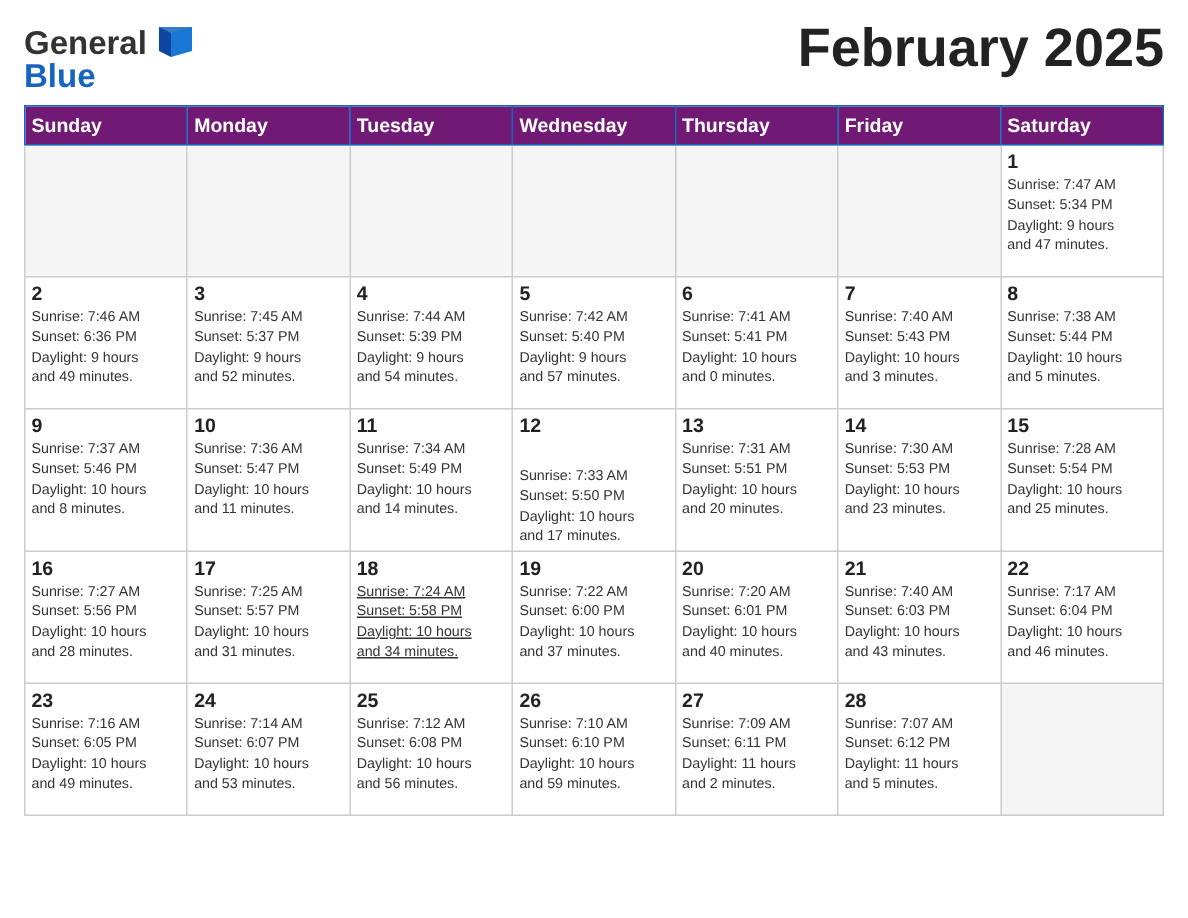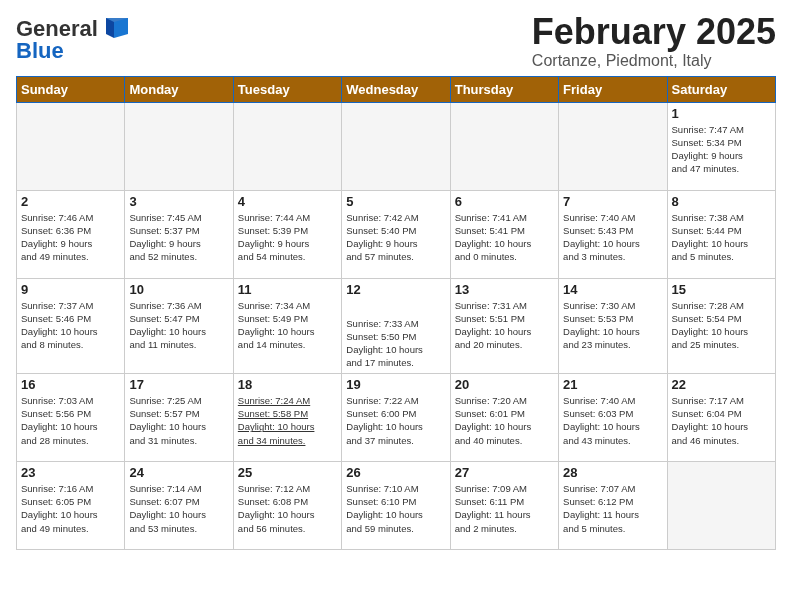--- a/index.html
+++ b/index.html
@@ -19,39 +19,39 @@
       justify-content: space-between;
       align-items: flex-start;
       margin-bottom: 6px;
     }
     .logo {
       display: flex;
       align-items: center;
       margin-top: 4px;
     }
     .title-block {
-      text-align: left;
+      text-align: center;
     }
     .month-title {
       font-size: 36px;
       font-weight: bold;
       color: #222;
       line-height: 1.1;
     }
     .location {
       font-size: 16px;
       color: #555;
     }
     table {
       width: 100%;
       border-collapse: collapse;
       table-layout: fixed;
     }
     th {
-      background: #a16207;
+      background: #701a75;
       color: #fff;
       font-size: 13px;
       font-weight: bold;
       padding: 5px 4px;
       text-align: left;
       border: 1px solid #1565c0;
       margin-left: 44px;
     }
     td {
       border: 1px solid #ccc;
@@ -89,21 +89,20 @@
             <polygon points="8,2 30,2 30,18 8,18" fill="#1565c0" opacity="0.85"></polygon>
             <polygon points="16,6 30,2 30,18 16,22" fill="#1976d2"></polygon>
             <polygon points="8,2 16,6 16,22 8,18" fill="#0d47a1"></polygon>
           </svg>
         </div>
         <div style="font-size:22px;font-weight:bold;color:#1565c0;margin-top:-4px;">Blue</div>
       </div>
     </div>
     <div class="title-block">
       <div class="month-title">February 2025</div>
-      <div class="location">Cortanze, Piedmont, Italy</div>
     </div>
   </div>
 
   <table>
     <thead>
       <tr>
         <th>Sunday</th>
         <th>Monday</th>
         <th>Tuesday</th>
         <th>Wednesday</th>
@@ -226,21 +225,21 @@
             <span class="day-num">15</span>
             <div class="day-info" style="white-space: pre-line;">Sunrise: 7:28 AM
 Sunset: 5:54 PM
 Daylight: 10 hours
 and 25 minutes.</div>
           </td>
         </tr>
         <tr>
           <td>
             <span class="day-num">16</span>
-            <div class="day-info" style="white-space: pre-line;">Sunrise: 7:03 AM
+            <div class="day-info" style="white-space: pre-line;">Sunrise: 7:27 AM
 Sunset: 5:56 PM
 Daylight: 10 hours
 and 28 minutes.</div>
           </td>
           <td>
             <span class="day-num">17</span>
             <div class="day-info" style="white-space: pre-line;">Sunrise: 7:25 AM
 Sunset: 5:57 PM
 Daylight: 10 hours
 and 31 minutes.</div>

